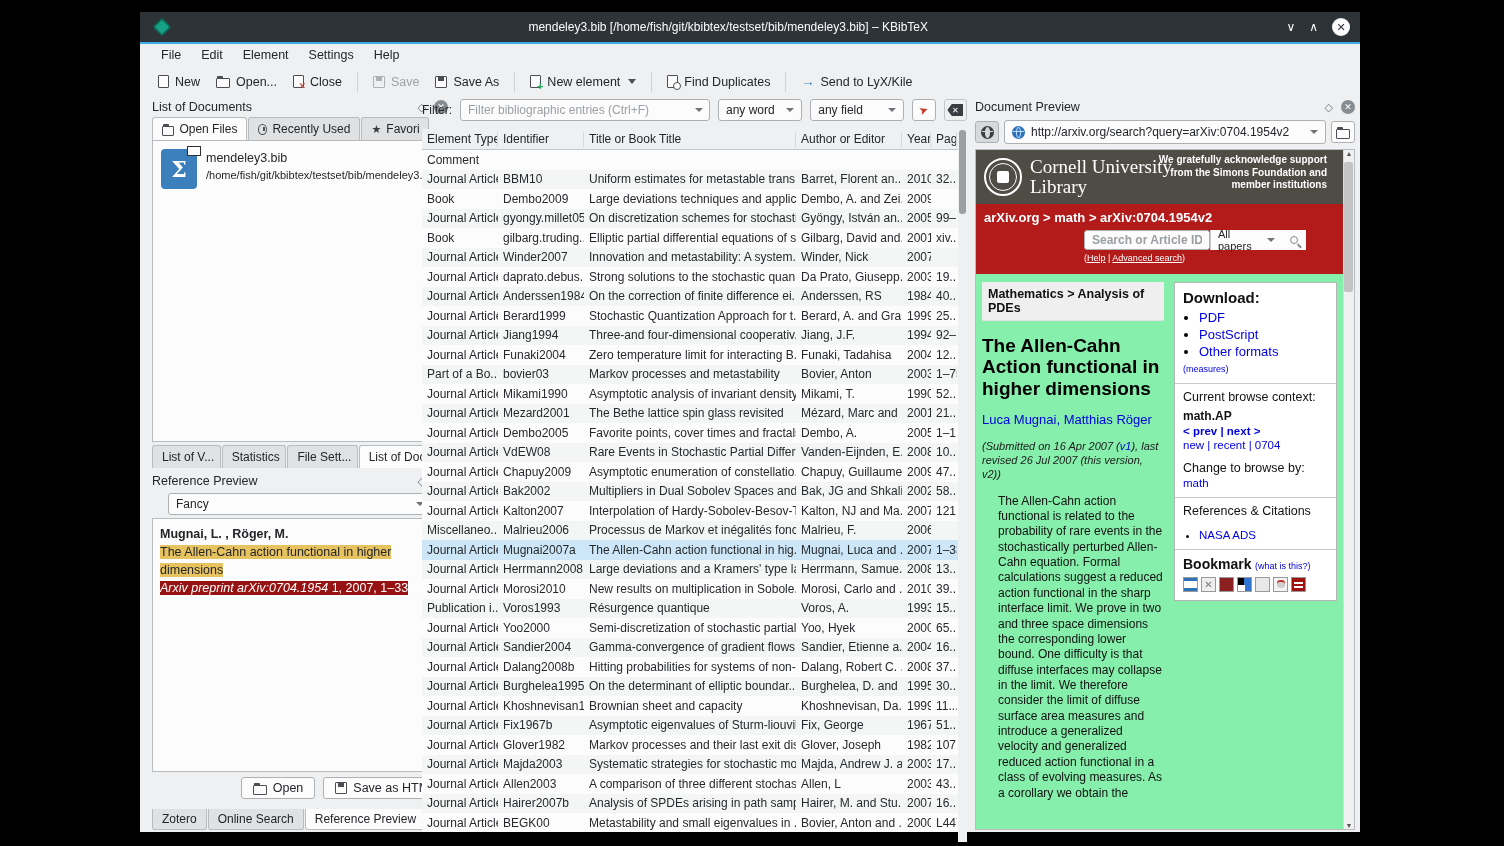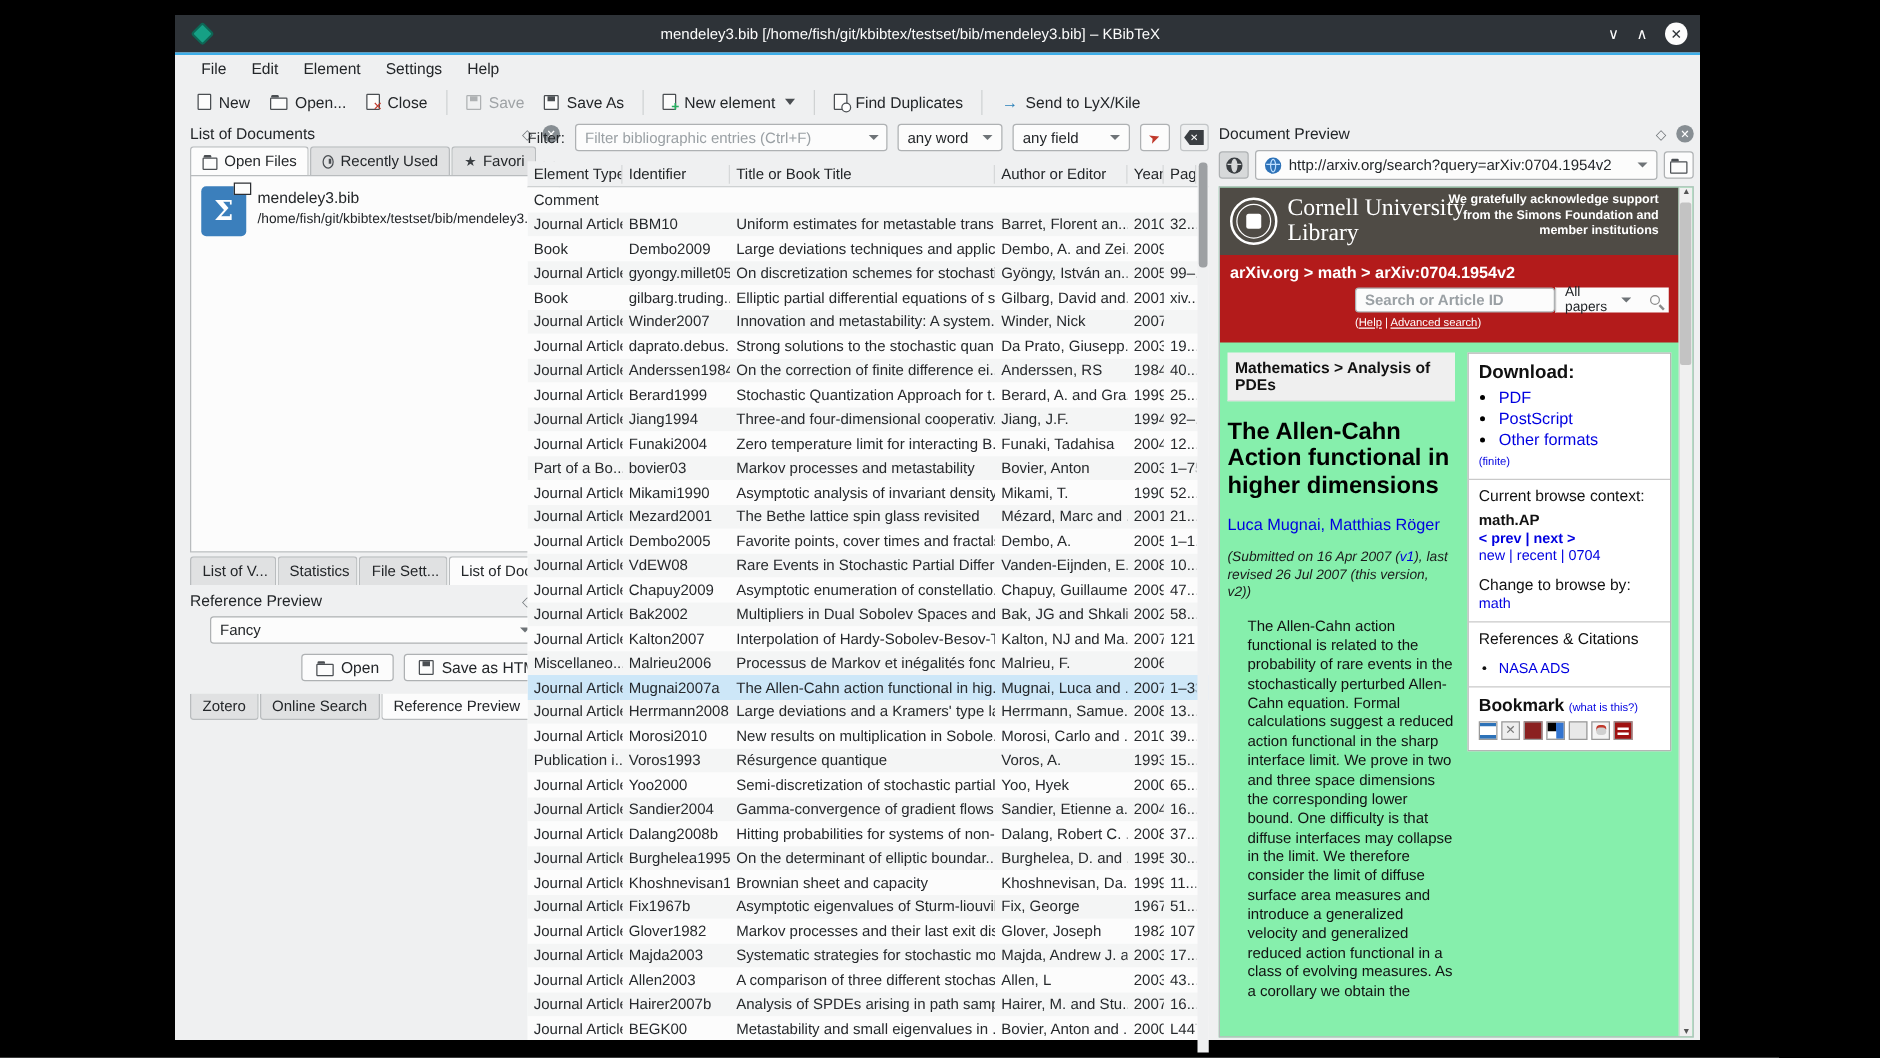--- a/index.html
+++ b/index.html
@@ -136,21 +136,21 @@
   .cornell { height:54px; background:#4f4b45; display:flex; align-items:center; padding:0 8px; gap:8px; }
   .seal { width:38px; height:38px; border-radius:50%; border:2px solid #fff; position:relative; flex:none; }
   .seal::before { content:""; position:absolute; inset:3px; border:1px solid #fff; border-radius:50%; }
   .seal::after { content:""; position:absolute; inset:11px; background:#fff; border-radius:2px; }
   .cornell-name { color:#fff; font-family:"Liberation Serif","DejaVu Serif",serif; font-size:19px; line-height:1.05; }
   .cornell-support { position:absolute; right:16px; top:4px; width:190px; text-align:right; color:#fff;
     font-size:10px; font-weight:bold; line-height:1.25; }
   .arxiv-bar { height:70px; background:#b31b1b; color:#fff; padding:6px 8px 0; position:relative; }
   .arxiv-crumb { font-size:13px; font-weight:bold; }
   .arxiv-search-row { display:flex; align-items:center; margin:5px 0 0 100px; }
-  .arxiv-input { width:160px; height:20px; border:none; border-radius:0; font-weight:bold; font-size:11px; }
+  .arxiv-input { width:126px; height:20px; border:none; border-radius:0; font-weight:bold; font-size:11px; }
   .arxiv-scope { width:72px; height:20px; border-radius:0; border:none; border-left:1px solid #c9c9c9; font-size:11px; }
   .arxiv-go { width:24px; height:20px; background:#fcfcfc; display:flex; align-items:center; justify-content:center; }
   .i-mag { width:8px; height:8px; border:1.5px solid #8a8a8a; border-radius:50%; position:relative; }
   .i-mag::after { content:""; position:absolute; width:5px; height:1.5px; background:#8a8a8a;
     transform:rotate(45deg); left:6px; top:8px; }
   .arxiv-help { font-size:9px; margin:3px 0 0 100px; }
   .arxiv-help .lk { text-decoration:underline; }
   .page-body { display:flex; gap:10px; padding:8px 6px 0 6px; }
   .col-left { width:182px; flex:none; }
   .subject { background:#efefef; border-bottom:1px solid #e0e0e0; font-size:12.5px; font-weight:bold;
@@ -309,20 +309,25 @@
     </div>
     <div class="dock-header lp-header2">
       <span class="dh-label">Reference Preview</span>
       <span class="dh-float">◇</span>
       <span class="dh-close">✕</span>
     </div>
     <div class="combo combo-fancy">
       <span>Fancy</span>
         <span class="cc"></span>
     </div>
+    <div class="lp-preview">
+      <div class="rp-authors">Mugnai, L. , Röger, M.</div>
+      <div><span class="hl-yellow">The Allen-Cahn action functional in higher dimensions</span></div>
+      <div><span class="hl-red"><span class="it">Arxiv preprint arXiv:0704.1954</span><span> 1, 2007, 1–33</span></span></div>
+    </div>
     <div class="lp-buttons">
       <span class="btn">
           <span class="i-folder"></span>
           <span>Open</span>
         </span>
       <span class="btn">
           <span class="i-save"></span>
           <span>Save as HTML</span>
         </span>
     </div>
@@ -709,21 +714,21 @@
           </div>
           <div class="col-right">
             <div class="side-box">
               <div class="side-sec">
                 <div class="dl-title">Download:</div>
                 <ul class="dl-list">
                   <li><span>PDF</span></li>
                   <li><span>PostScript</span></li>
                   <li><span>Other formats</span></li>
                 </ul>
-                <span class="license">(finite)</span>
+                <span class="license">(measures)</span>
               </div>
               <div class="side-sec">
                 <div>Current browse context:</div>
                 <div class="bc-bold">math.AP</div>
                 <div class="bluelinks blue prevnext">&lt; prev | next &gt;</div>
                 <div class="bluelinks blue">new | recent | 0704</div>
                 <div style="margin-top:10px">Change to browse by:</div>
                 <div class="bluelinks blue">math</div>
               </div>
               <div class="side-sec">

